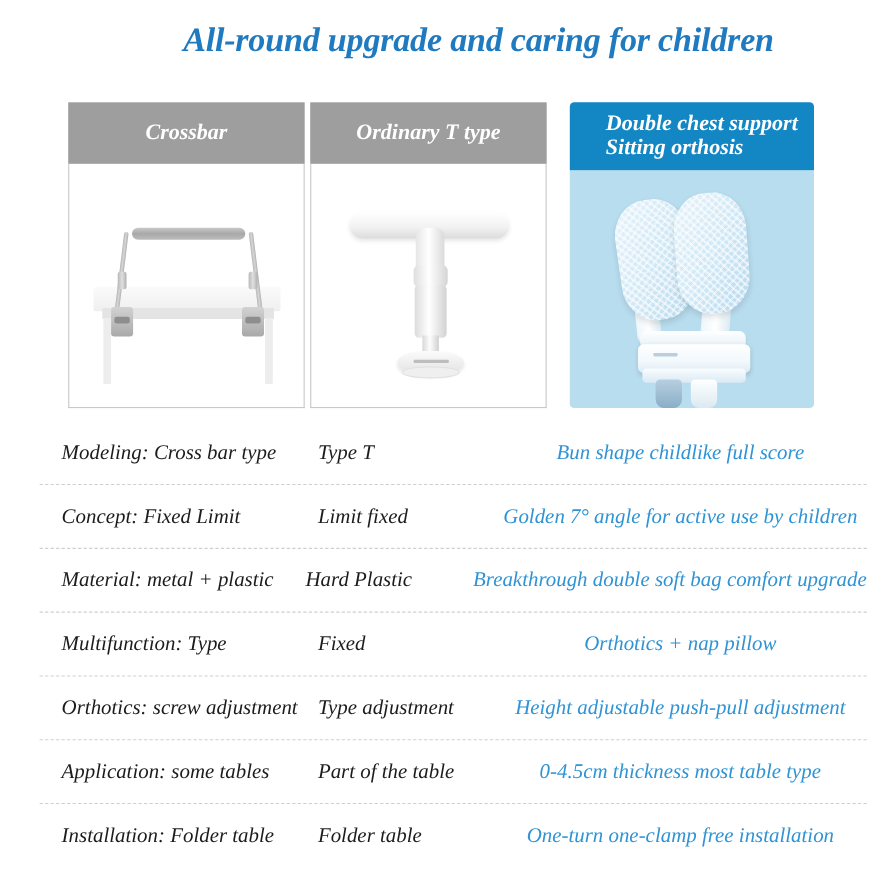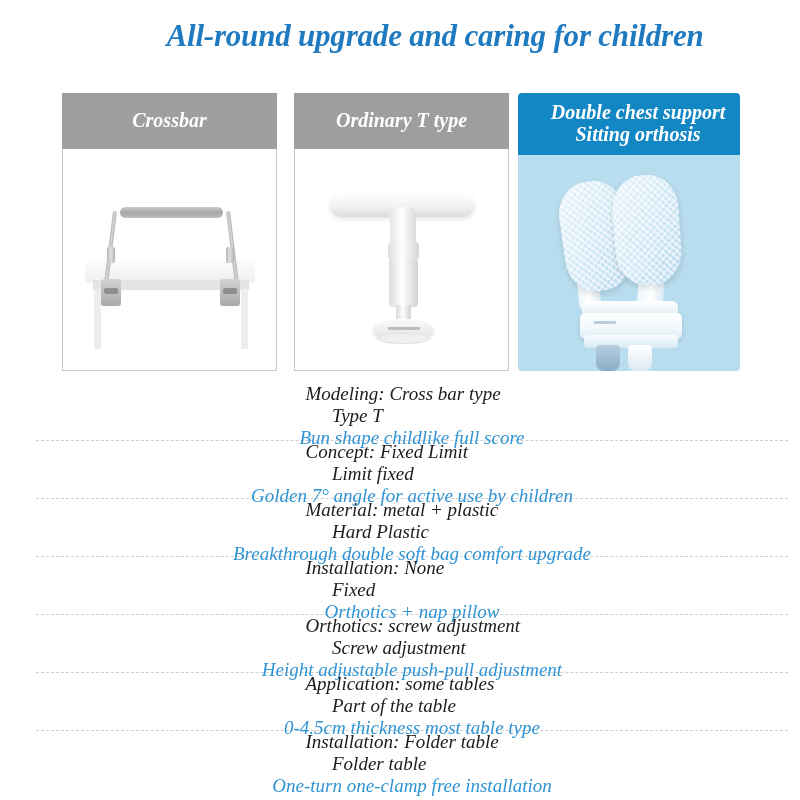--- a/index.html
+++ b/index.html
@@ -40,31 +40,31 @@
     height: 280px;
   }
   .card {
     position: absolute;
     top: 0;
     width: 215px;
     height: 278px;
     box-sizing: border-box;
   }
   .card-1 { left: 0px; }
-  .card-2 { left: 232px; }
+  .card-2 { left: 220px; }
   .card-3 { left: 456px; width: 222px; }
 
   .card-head {
     height: 56px;
     background: #9e9e9e;
     color: #ffffff;
     display: flex;
     align-items: center;
     justify-content: center;
-    text-align: center;
+    text-align: left;
     font-style: italic;
     font-weight: bold;
     font-size: 20px;
     line-height: 1.08;
     box-sizing: border-box;
     padding: 0 6px;
   }
   .card-3 .card-head {
     background: #1386c4;
     height: 62px;
@@ -290,21 +290,20 @@
     top: 383px;
     left: 36px;
     width: 752px;
   }
   .trow {
     position: relative;
     height: 57px;
     display: flex;
     align-items: center;
     border-bottom: 1px dashed #cfcfcf;
-    flex-direction: column;
   }
   .trow:last-child { border-bottom: none; }
 
   .c1, .c2, .c3 {
     font-style: italic;
     font-size: 19px;
     white-space: nowrap;
   }
   .c1 {
     width: 253px;
@@ -407,28 +406,28 @@
     <div class="c3">Golden 7° angle for active use by children</div>
   </div>
 
   <div class="trow">
     <div class="c1">Material: metal + plastic</div>
     <div class="c2">Hard Plastic</div>
     <div class="c3">Breakthrough double soft bag comfort upgrade</div>
   </div>
 
   <div class="trow">
-    <div class="c1">Installation: None</div>
+    <div class="c1">Multifunction: Type</div>
     <div class="c2">Fixed</div>
     <div class="c3">Orthotics + nap pillow</div>
   </div>
 
   <div class="trow">
     <div class="c1">Orthotics: screw adjustment</div>
-    <div class="c2">Screw adjustment</div>
+    <div class="c2">Type adjustment</div>
     <div class="c3">Height adjustable push-pull adjustment</div>
   </div>
 
   <div class="trow">
     <div class="c1">Application: some tables</div>
     <div class="c2">Part of the table</div>
     <div class="c3">0-4.5cm thickness most table type</div>
   </div>
 
   <div class="trow">

